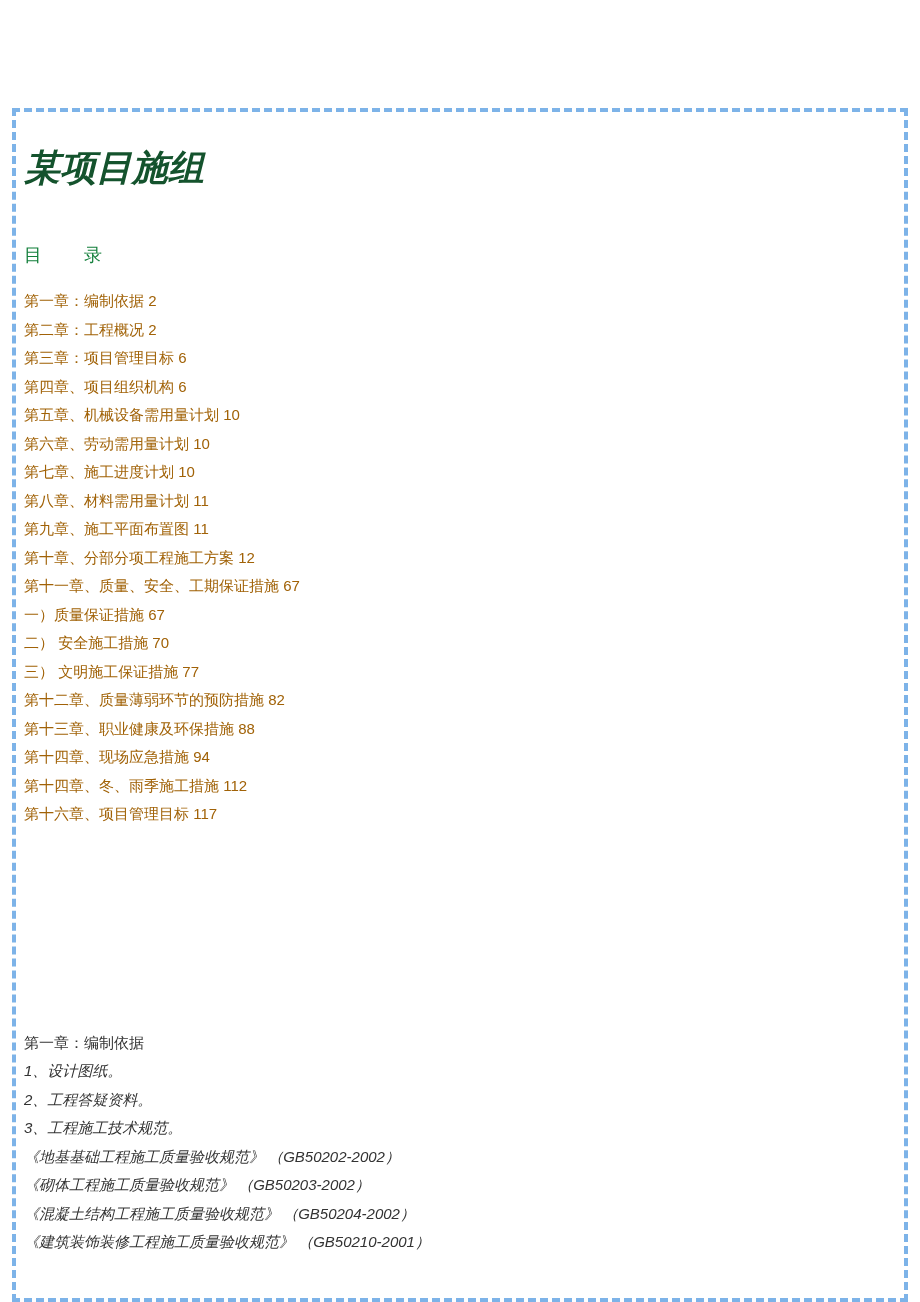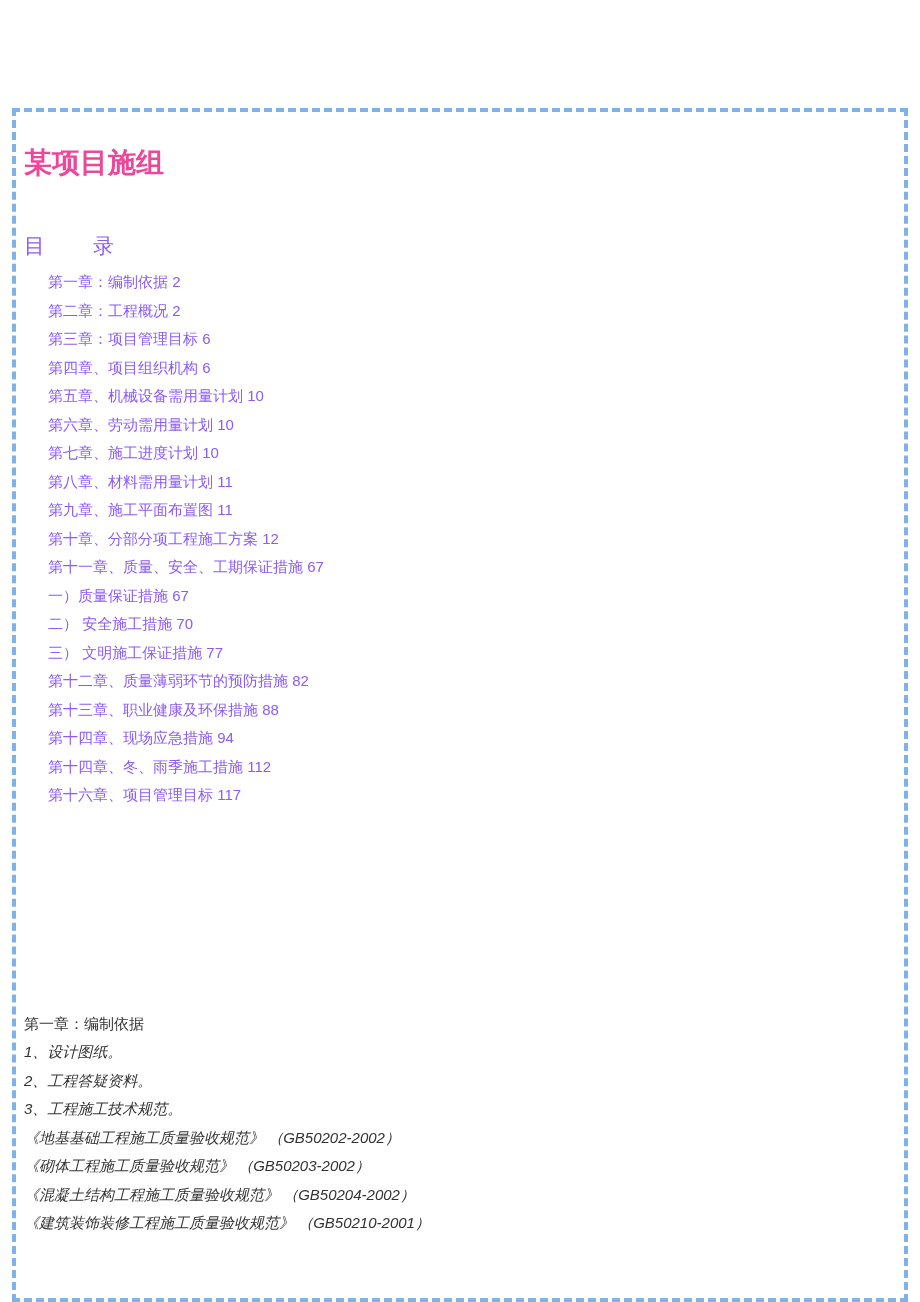--- a/index.html
+++ b/index.html
@@ -17,39 +17,39 @@
     .page-frame {
       position: absolute;
       top: 108px;
       left: 12px;
       right: 12px;
       bottom: 0;
       border: 4px dashed #7db3e8;
       padding: 32px 8px 8px 8px;
     }
     .title {
-      font-size: 28px;
+      font-size: 36px;
       font-weight: bold;
-      color: #ec4899;
+      color: #14532d;
       margin-bottom: 50px;
+      font-style: italic;
     }
     .toc-section {
       margin-bottom: 200px;
     }
     .toc-header {
-      font-size: 21px;
-      color: #8b5cf6;
-      margin-bottom: 8px;
+      font-size: 18px;
+      color: #15803d;
+      margin-bottom: 20px;
       letter-spacing: 2px;
     }
     .toc-line {
       font-size: 15px;
-      color: #8b5cf6;
+      color: #a16207;
       line-height: 1.9;
-      margin-left: 24px;
     }
     .toc-page {
       font-family: Arial, sans-serif;
     }
     .content-section {
       margin-top: 10px;
     }
     .content-header {
       font-size: 15px;
       color: #333;

